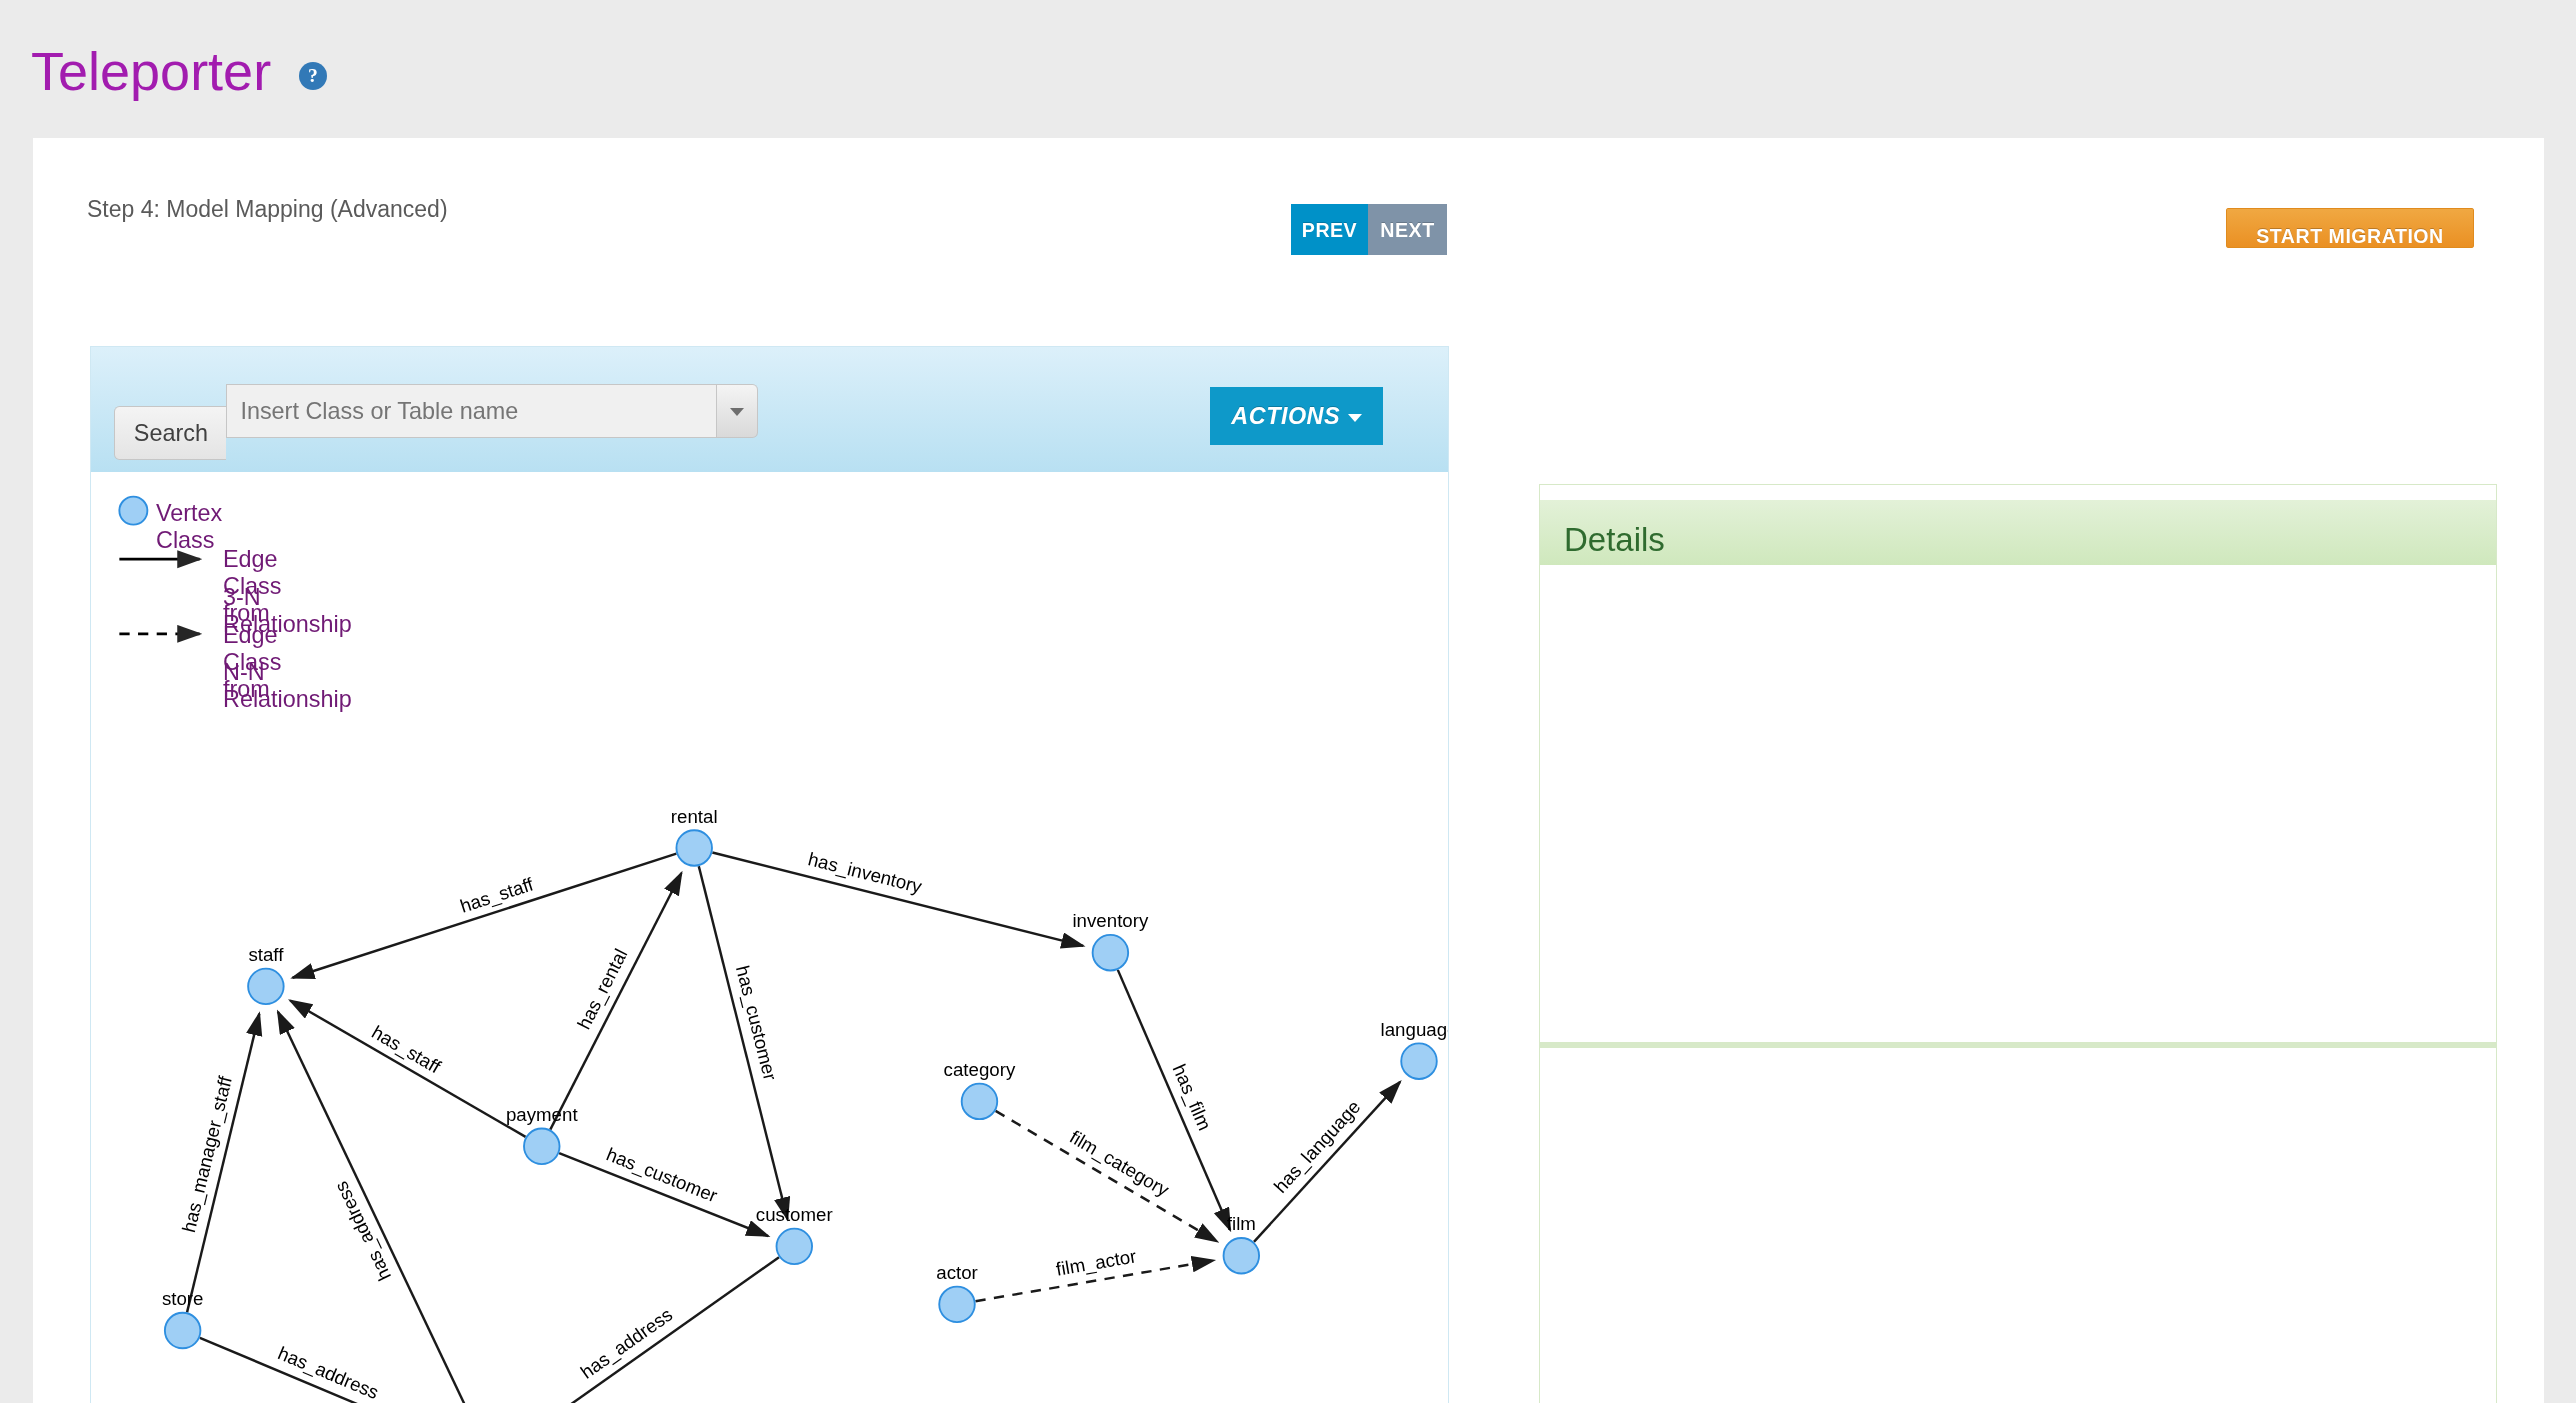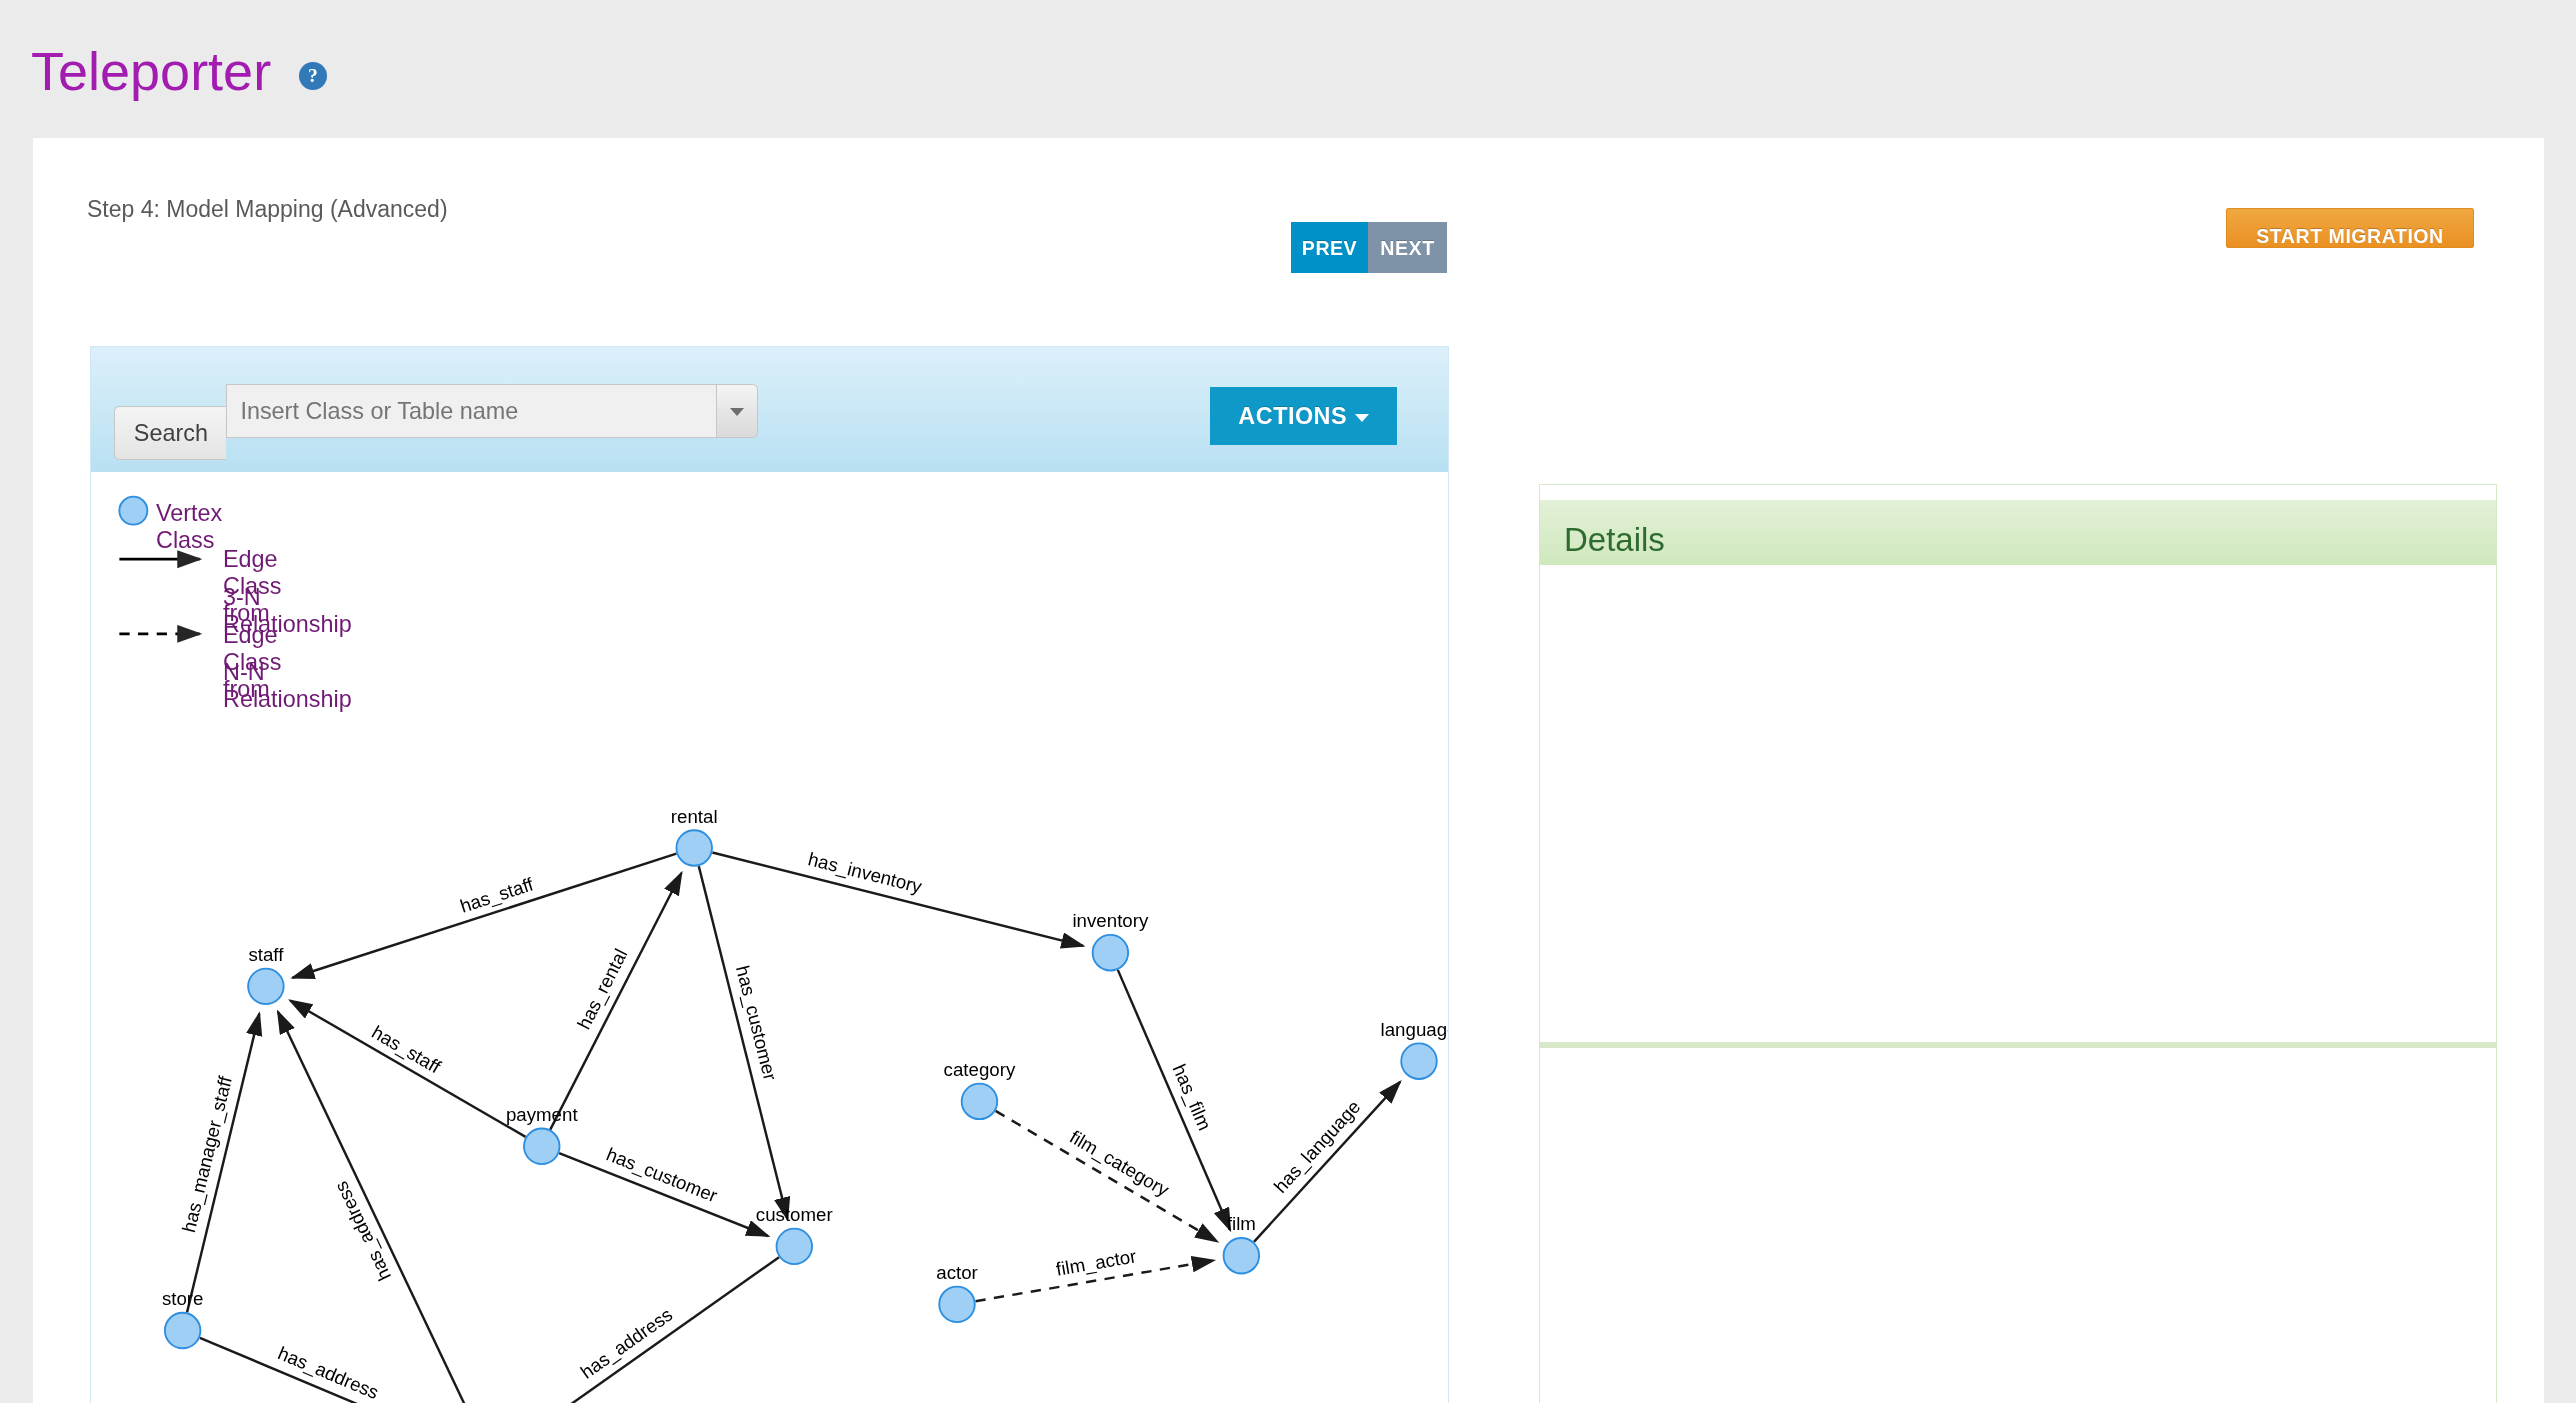--- a/index.html
+++ b/index.html
@@ -37,21 +37,21 @@
     position:absolute; left:33px; top:138px;
     width:2511px; height:1265px;
     background:#ffffff;
   }
 
   
   .step-title {
     position:absolute; left:54px; top:58px;
     font-size:23px; color:#5a5a5a; font-weight:400;text-align:center;
   }
-  .nav-buttons { position:absolute; left:1258px; top:84px; }
+  .nav-buttons { position:absolute; left:1258px; top:66px; }
   .btn {
     display:inline-block; border:0; cursor:pointer;
     font-family:"Liberation Sans", sans-serif;
     font-size:19.6px; font-weight:bold; color:#ffffff;
     letter-spacing:0.5px;
     text-align:center;
   }
   .btn-prev {
     width:77px; height:51px; line-height:51px; background:#0091c8;
     text-shadow:0 -0.9px 0 rgba(0,0,0,0.18);
@@ -109,25 +109,26 @@
     border-radius:0 5.6px 5.6px 0;
     position:relative; cursor:pointer;
   }
   .search-caret:after {
     content:""; position:absolute; left:13px; top:23.4px;
     border-left:7.5px solid transparent; border-right:7.5px solid transparent;
     border-top:8.4px solid #6e6e6e;
   }
   .btn-actions {
     position:absolute; left:1119px; top:40px;
-    width:187px; height:58px; line-height:58px;
+    width:173px; height:58px; line-height:58px;
     background:#0e99c9; color:#ffffff;
     font-size:23.4px; font-weight:bold; letter-spacing:0.5px;
     text-align:center; cursor:pointer;
     text-shadow:0 -0.9px 0 rgba(0,0,0,0.2);
+    font-style:italic;
   }
   .btn-actions .caret {
     display:inline-block; margin-left:7.5px; vertical-align:middle;
     border-left:7.5px solid transparent; border-right:7.5px solid transparent;
     border-top:8.4px solid #ffffff;
   }
 
   
   .legend { position:absolute; left:26px; top:145px; }
   .legend-text {

